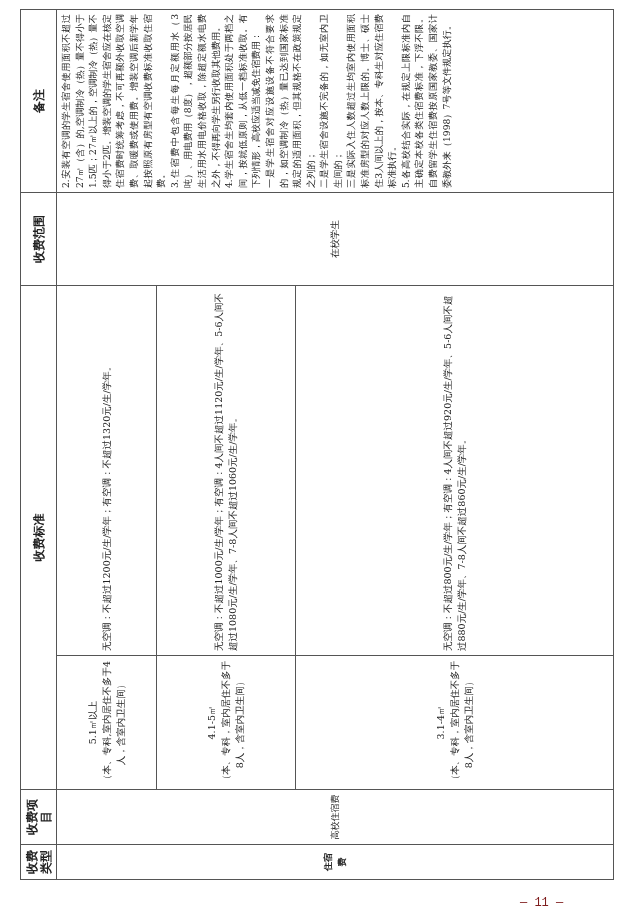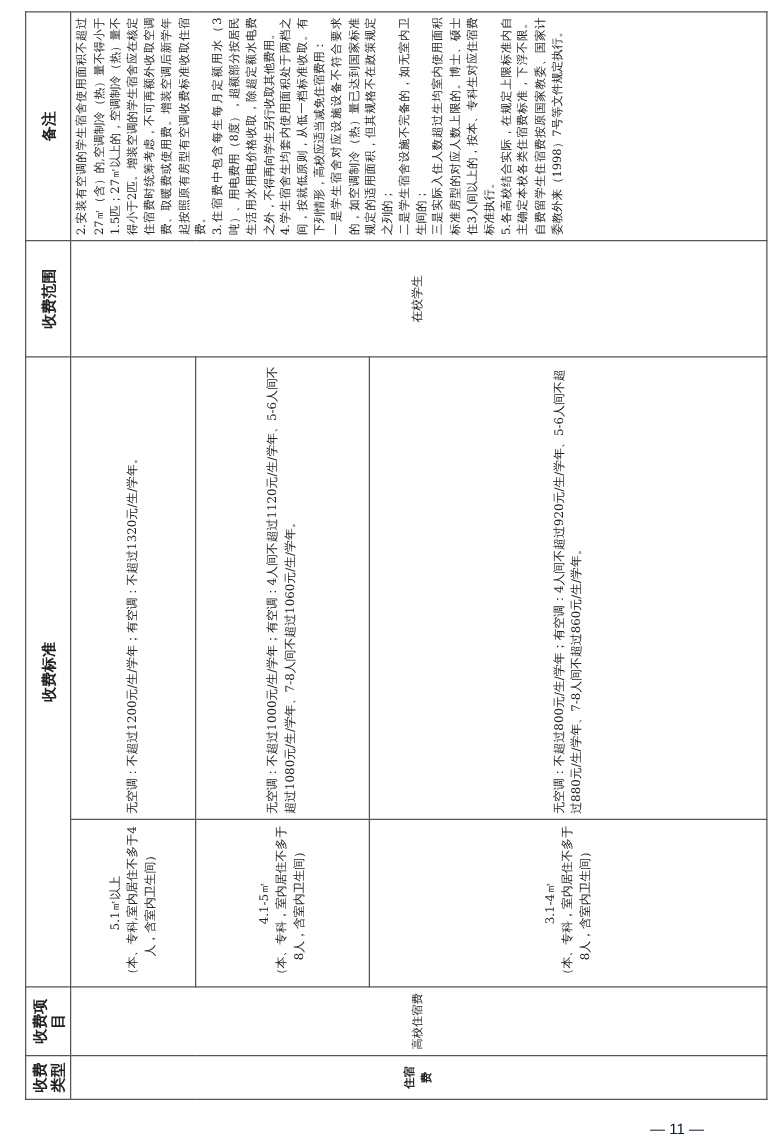--- a/index.html
+++ b/index.html
@@ -16,21 +16,21 @@
   .c-std { width:370px; } .c-scope { width:93px; } .c-note { width:183px; }
   .center { text-align:center; }
   .type-cell { font-family:"DejaVu Sans","Liberation Sans",sans-serif; font-weight:bold; font-size:9px; text-align:center; }
   .item-cell { text-align:center; font-size:9px; }
   .size-cell { text-align:center; }
   .size-cell .line { display:block; }
   .std-cell { text-align:left; }
   .note-cell { font-size:9.2px; line-height:13.6px; vertical-align:top; text-align:justify; }
   .note-cell p { margin:0; }
   .page-num { position:absolute; left:520px; top:896px; font-size:12px;
-              font-family:Liberation Sans, sans-serif; color:#0f172a; }
+              font-family:Liberation Mono, monospace; color:#7f1d1d; }
 </style>
 </head>
 <body>
 
 <div class="rot-wrap">
   <table>
     <colgroup>
       <col class="c-type">
         <col class="c-item">
         <col class="c-size">

